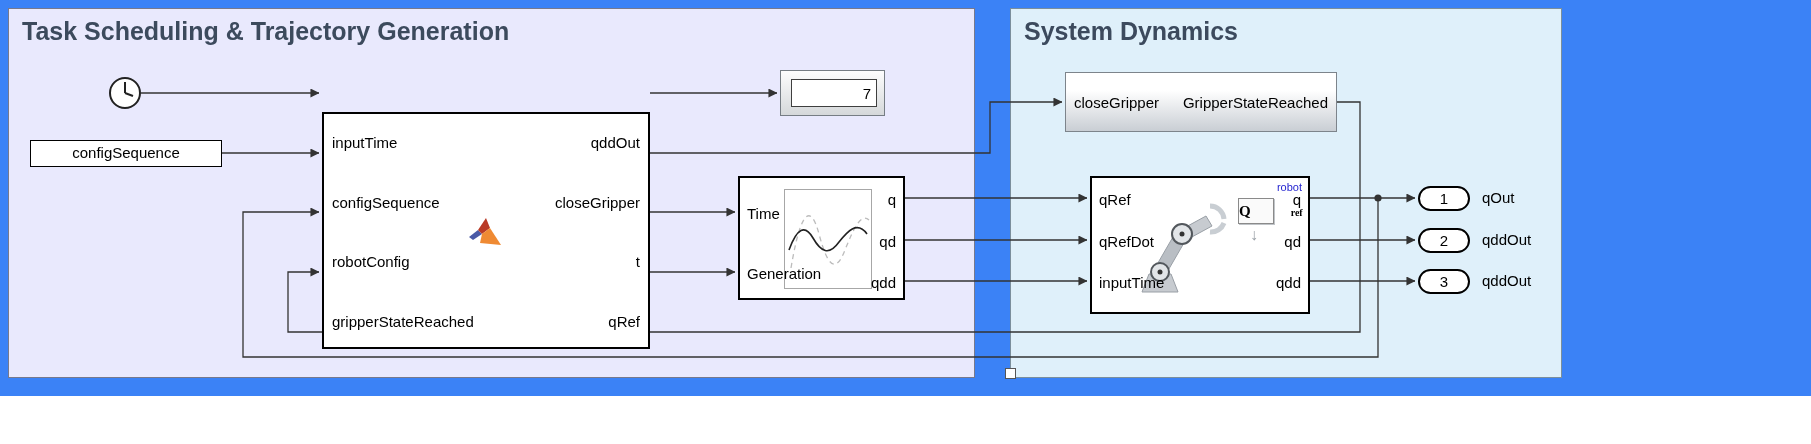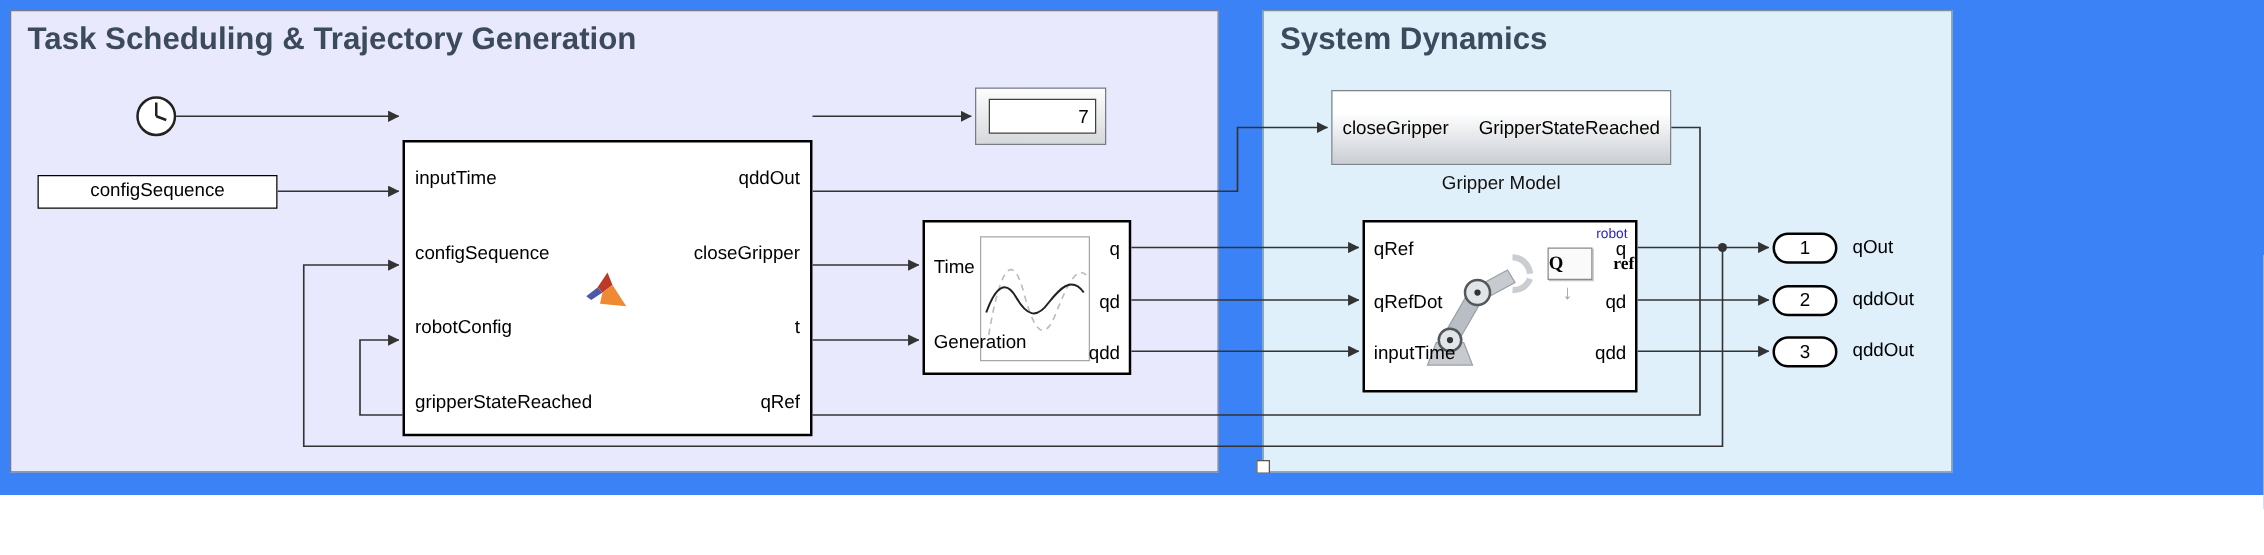--- a/index.html
+++ b/index.html
@@ -24,21 +24,21 @@
   .gripper{position:absolute;box-sizing:border-box;z-index:3;
            background:linear-gradient(#ffffff 30%,#c9ced4);border:1px solid #7d848b;}
   .outport{position:absolute;box-sizing:border-box;width:52px;height:25px;border:2px solid #000;
            border-radius:13px;background:#fff;z-index:3;text-align:center;font-size:15px;line-height:21px;}
   .ploticon{position:absolute;box-sizing:border-box;background:#fff;border:1px solid #a7a7a7;z-index:3;}
   .robot-label{position:absolute;font-size:11px;color:#2525d0;z-index:4;margin-left:12px;}
   .qref-badge{position:absolute;box-sizing:border-box;background:#fafafa;border:1px solid #8a8a8a;
               box-shadow:1px 1px 0 #c0c4c8;text-align:center;z-index:4;
               font-family:"Liberation Serif", serif;font-weight:bold;line-height:24px;}
   .qref-badge .main{font-size:15px;}
-  .qref-badge .sub{font-size:14px;font-weight:bold;padding-left:40px;}
+  .qref-badge .sub{font-size:10px;font-weight:bold;padding-left:40px;}
   .down-arrow{position:absolute;font-size:16px;color:#9aa0a6;z-index:4;}
   .handle{position:absolute;width:9px;height:9px;background:#fff;border:1px solid #555;z-index:2;}
   .iconwrap{position:absolute;z-index:3;}
 </style>
 </head>
 <body>
 
 <div class="canvas">
 
   <div class="region task" style="left:8px;top:8px;width:967px;height:370px;">
@@ -119,21 +119,20 @@
         <path d="M6,78 C16,18 26,14 34,44 C42,74 50,86 60,60 C68,40 76,22 84,30" fill="none" stroke="#bcbcbc" stroke-width="1.3" stroke-dasharray="5,4"></path>
         <path d="M4,60 C12,38 20,34 28,48 C36,62 44,66 54,52 C62,42 72,30 82,44" fill="none" stroke="#222" stroke-width="1.6"></path>
       </svg>
     </div>
   </div>
 
   <div class="gripper" style="left:1065px;top:72px;width:272px;height:60px;">
     <span class="portlabel" style="left:8px;top:21px;">closeGripper</span>
     <span class="portlabel plabel-r" style="right:8px;top:21px;">GripperStateReached</span>
   </div>
-  <div class="caption" style="left:1065px;top:138px;width:272px;">Gripper Model</div>
 
   <div class="block" style="left:1090px;top:176px;width:220px;height:138px;">
     <span class="robot-label" style="right:6px;top:3px;">robot</span>
     <span class="portlabel" style="left:7px;top:13px;">qRef</span>
     <span class="portlabel" style="left:7px;top:55px;text-align:right;">qRefDot</span>
     <span class="portlabel" style="left:7px;top:96px;">inputTime</span>
     <span class="portlabel plabel-r" style="right:7px;top:13px;">q</span>
     <span class="portlabel plabel-r" style="right:7px;top:55px;">qd</span>
     <span class="portlabel plabel-r" style="right:7px;top:96px;">qdd</span>
     <div class="iconwrap" style="left:20px;top:16px;width:130px;height:104px;">

